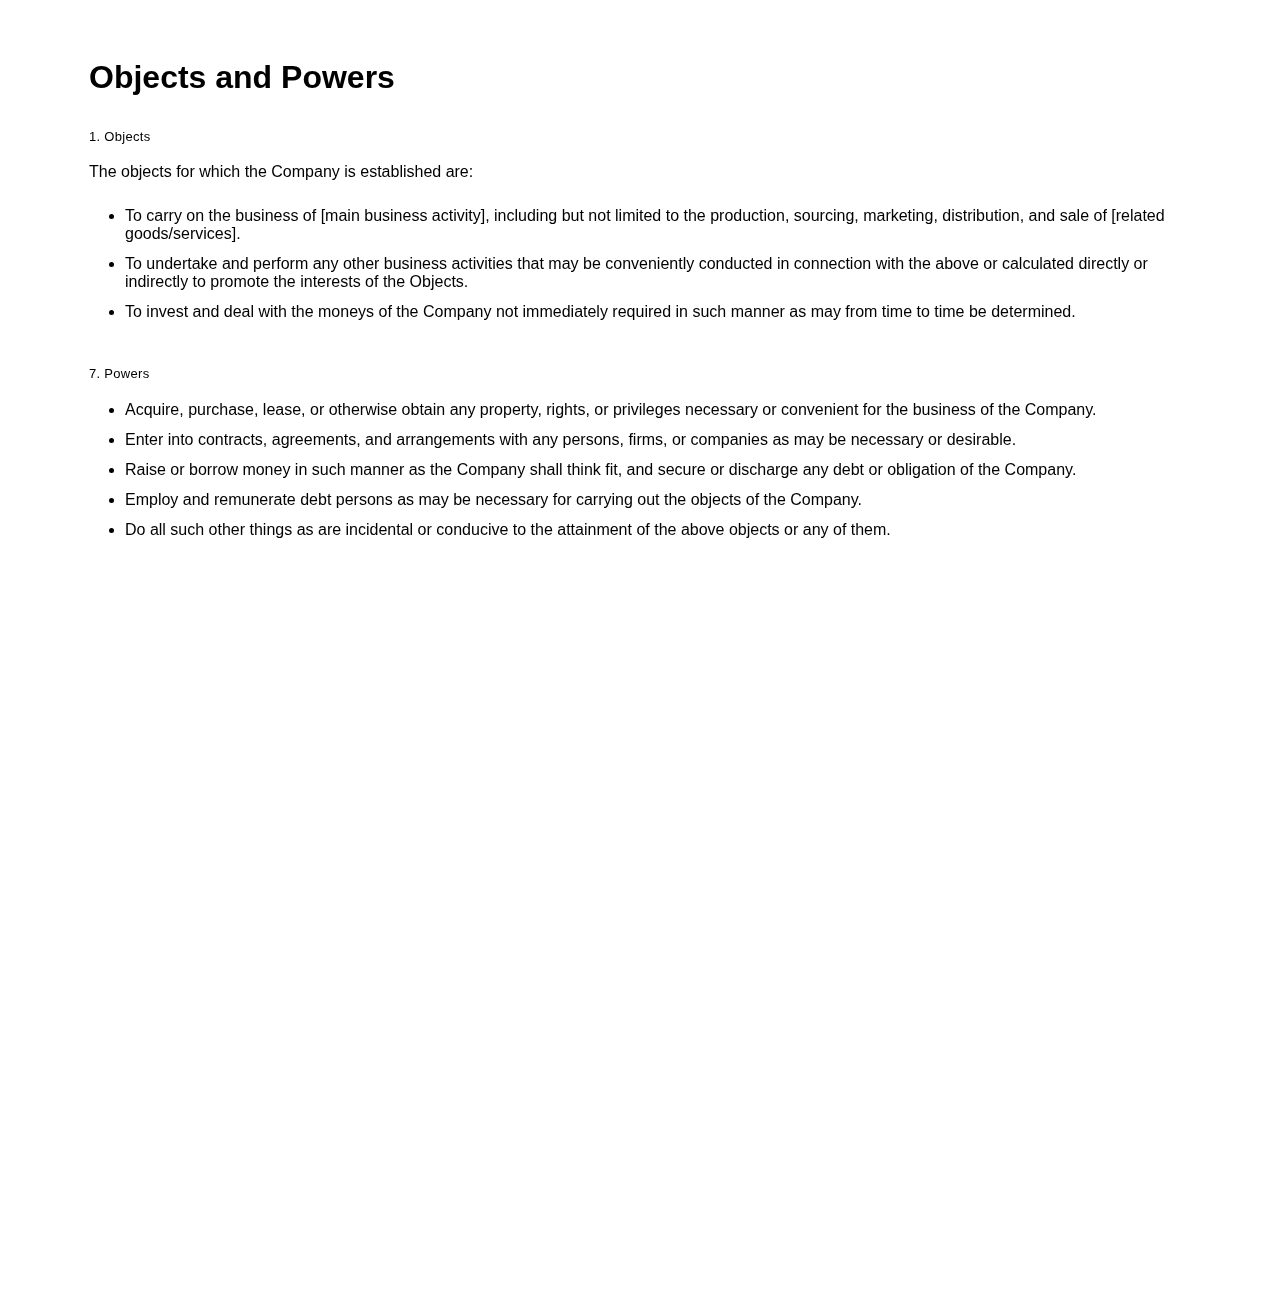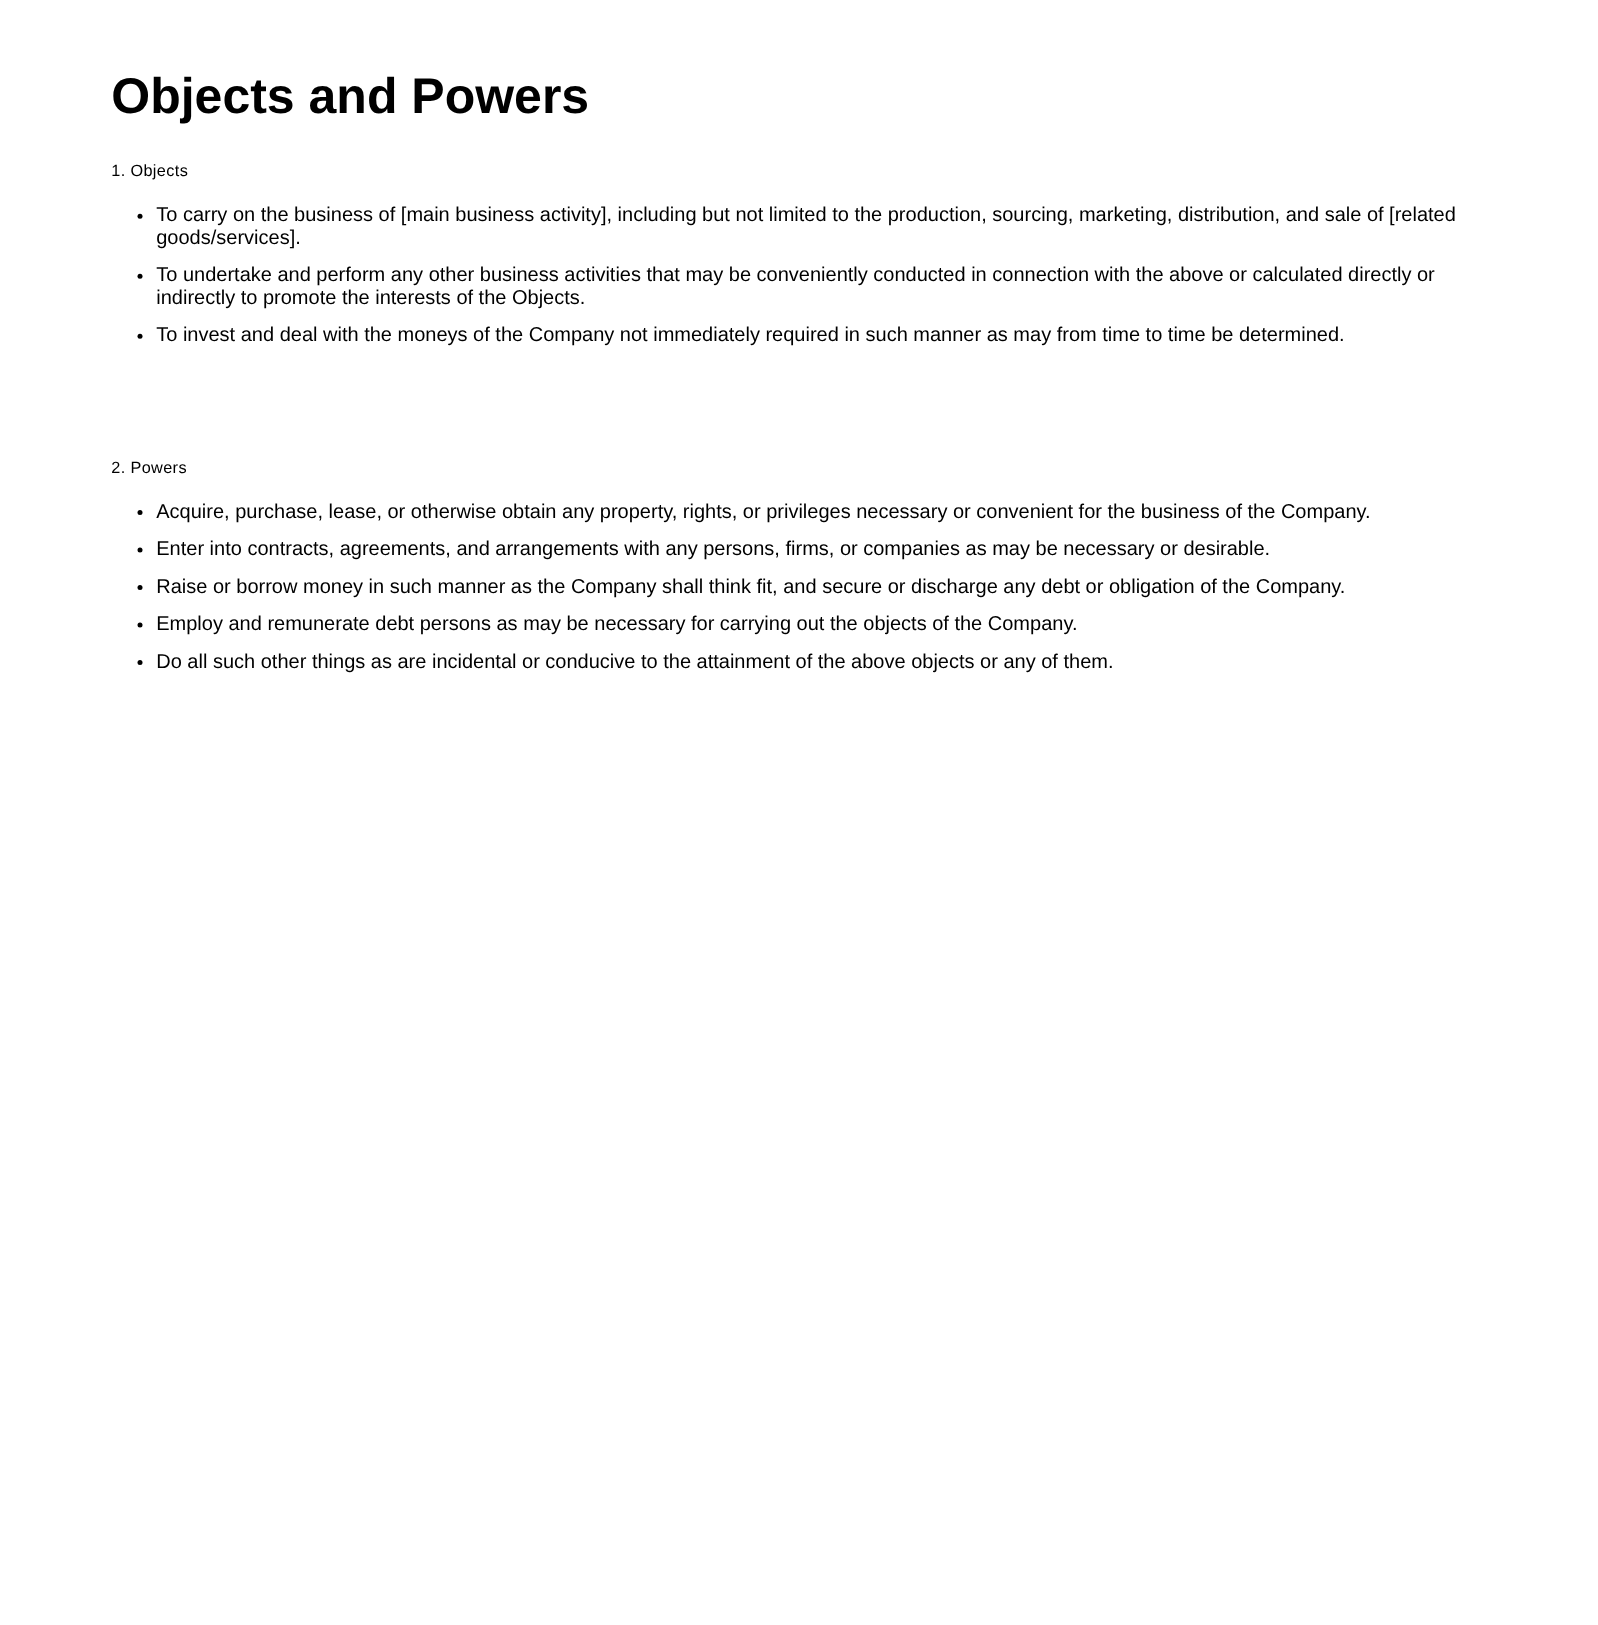--- a/index.html
+++ b/index.html
@@ -14,21 +14,21 @@
       color: #000000;
     }
     .page {
       position: absolute;
       left: 89px;
       top: 0;
       width: 1100px;
     }
     h1 {
       font-family: "Liberation Sans", sans-serif;
-      font-size: 40px;
+      font-size: 32px;
       font-weight: bold;
       margin: 0;
       position: absolute;
       top: 59px;
       left: 0;
       line-height: 37px;
       white-space: nowrap;
     }
     h2 {
       font-family: "Liberation Sans", sans-serif;
@@ -64,29 +64,30 @@
     .section p { margin-bottom: 26px; }
   </style>
 </head>
 <body>
 
 <div class="page">
   <h1>Objects and Powers</h1>
 
   <div class="section" id="sec-objects">
     <h2>1. Objects</h2>
+    <p>The objects for which the Company is established are:</p>
     <ul>
       <li>To carry on the business of [main business activity], including but not limited to the production, sourcing, marketing, distribution, and sale of [related goods/services].</li>
       <li>To undertake and perform any other business activities that may be conveniently conducted in connection with the above or calculated directly or indirectly to promote the interests of the Objects.</li>
       <li>To invest and deal with the moneys of the Company not immediately required in such manner as may from time to time be determined.</li>
     </ul>
   </div>
 
   <div class="section" id="sec-powers">
-    <h2>2. Powers</h2>
+    <h2>7. Powers</h2>
     <ul>
       <li>Acquire, purchase, lease, or otherwise obtain any property, rights, or privileges necessary or convenient for the business of the Company.</li>
       <li>Enter into contracts, agreements, and arrangements with any persons, firms, or companies as may be necessary or desirable.</li>
       <li>Raise or borrow money in such manner as the Company shall think fit, and secure or discharge any debt or obligation of the Company.</li>
       <li>Employ and remunerate debt persons as may be necessary for carrying out the objects of the Company.</li>
       <li>Do all such other things as are incidental or conducive to the attainment of the above objects or any of them.</li>
     </ul>
   </div>
 </div>
 

